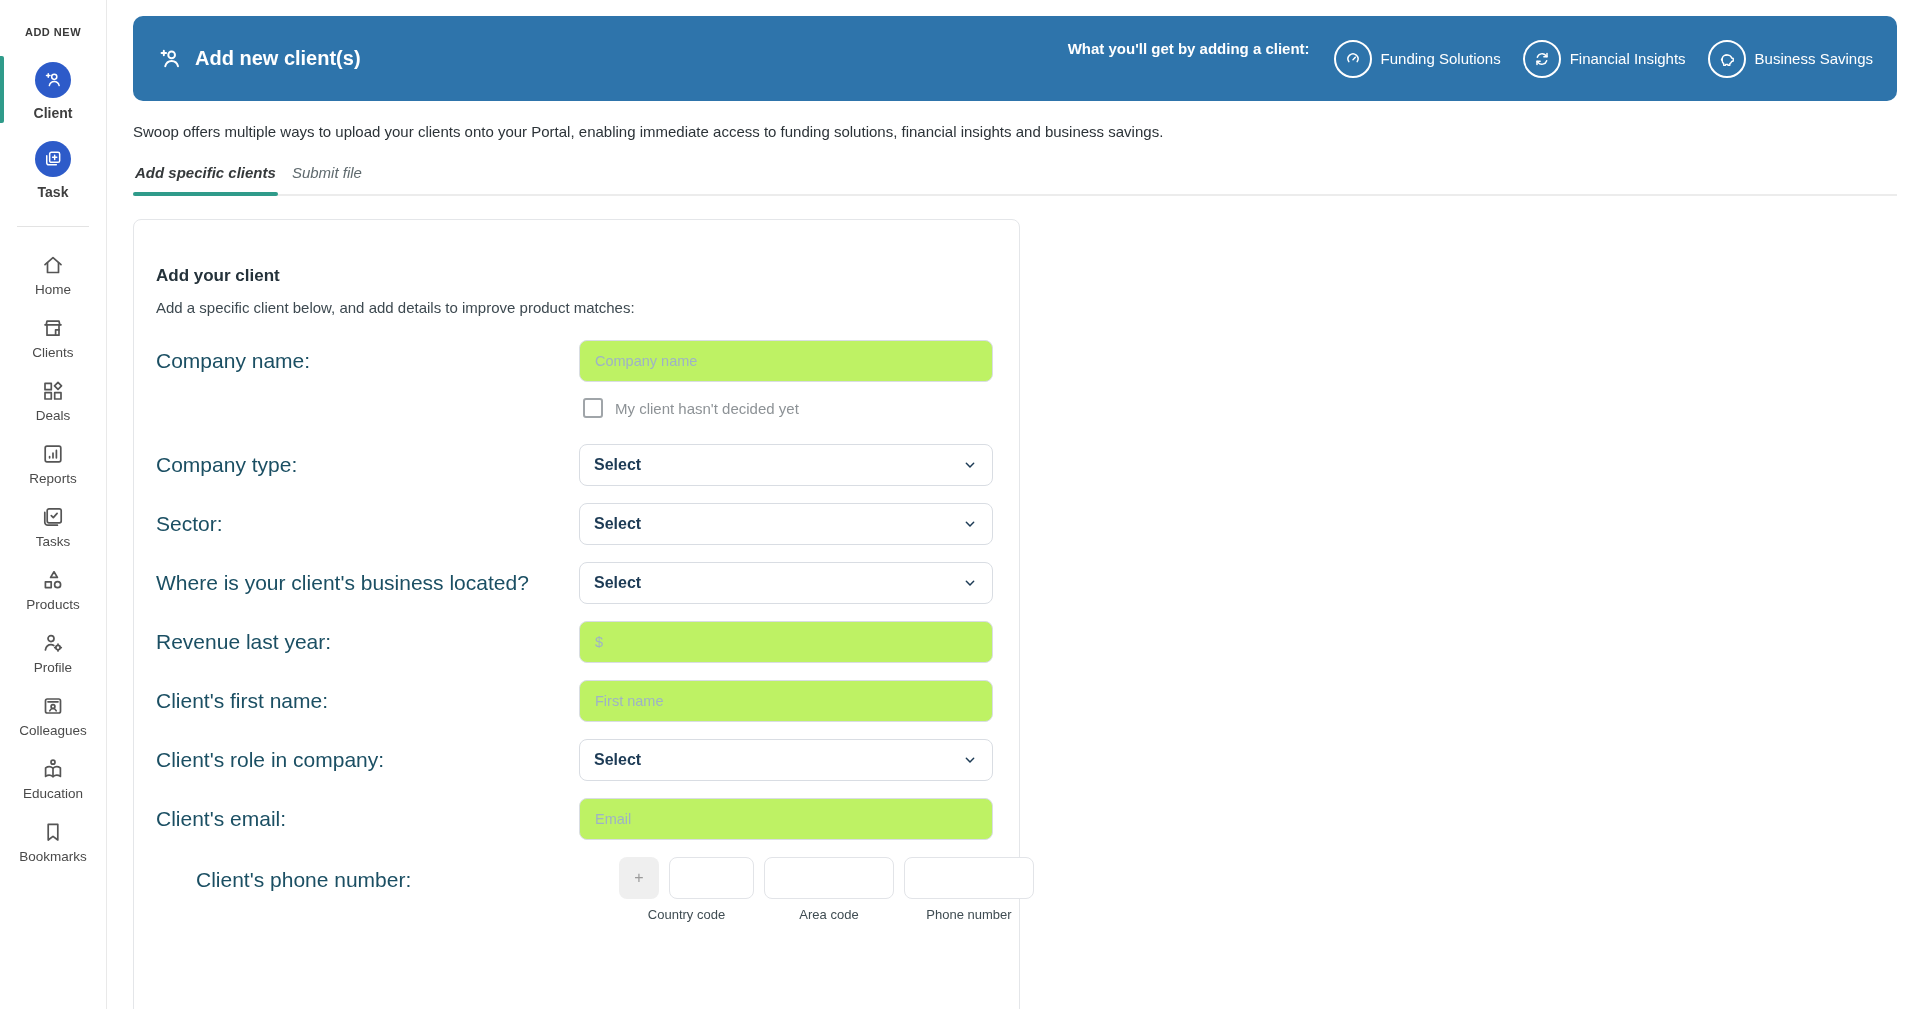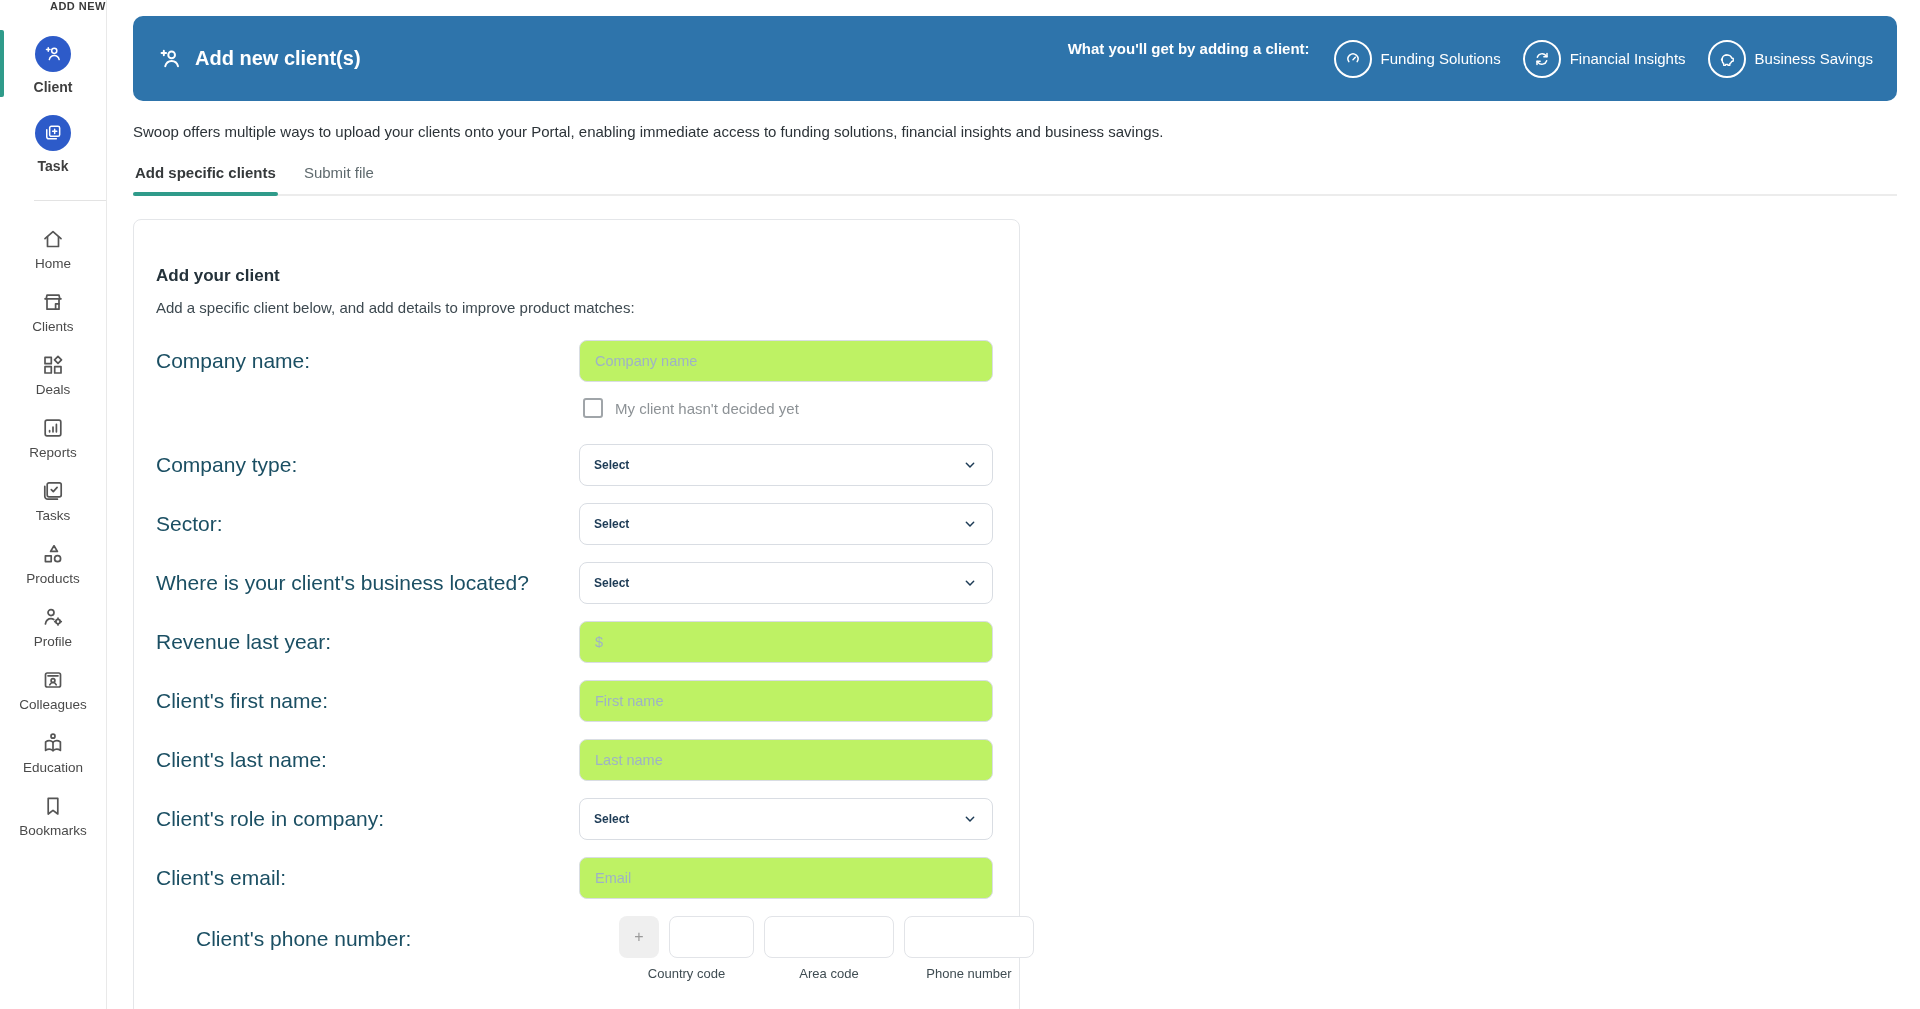--- a/index.html
+++ b/index.html
@@ -2,21 +2,21 @@
 <html><head>
 <meta charset="utf-8">
 <style>
   * { box-sizing: border-box; margin: 0; padding: 0; }
   html, body { width: 1920px; height: 1009px; overflow: hidden; background: #fff;
     font-family: "Liberation Sans", sans-serif; color: #2c3338; }
   .app { display: flex; width: 100%; height: 100%; }
 
   
   .sidebar { width: 107px; flex: 0 0 107px; border-right: 1px solid #e9e9e9;
-    display: flex; flex-direction: column; align-items: flex-end; position: relative; }
+    padding-top: 26px; display: flex; flex-direction: column; align-items: center; position: relative; }
   .addnew-label { font-size: 11px; font-weight: 700; letter-spacing: .5px; color: #3a3a3a; margin-bottom: 24px; }
   .quick-action { position: relative; width: 100%; display: flex; flex-direction: column;
     align-items: center; margin-bottom: 20px; cursor: pointer; font-weight: bold; }
   .quick-action .bubble { width: 36px; height: 36px; border-radius: 50%; background: #2d5bc9;
     color: #fff; display: flex; align-items: center; justify-content: center; }
   .quick-action .qa-label { font-size: 14px; color: #3f3f3f; margin-top: 7px; }
   .quick-action.active::before { content: ""; position: absolute; left: 0; top: -6px; bottom: -2px;
     width: 4px; background: #2f9b8a; border-radius: 0 2px 2px 0; }
   .side-divider { width: 72px; border: 0; border-top: 1px solid #e3e3e3; margin: 6px 0 16px; }
   .nav-item { width: 100%; display: flex; flex-direction: column; align-items: center;
@@ -33,21 +33,21 @@
   .banner-title { font-size: 20px; font-weight: 700; }
   .banner-right { display: flex; align-items: flex-start; gap: 14px; }
   .benefit-intro { font-size: 15px; font-weight: 700; margin-right: 2px; }
   .benefit { display: flex; align-items: center; gap: 9px; margin-left: 8px; }
   .benefit .ring { width: 38px; height: 38px; border: 2px solid #fff; border-radius: 50%;
     display: flex; align-items: center; justify-content: center; }
   .benefit .benefit-label { font-size: 15px; }
 
   .intro { margin-top: 22px; font-size: 15px; color: #2c3338; }
 
-  .tabs { margin-top: 16px; display: flex; gap: 24px; border-bottom: 2px solid #ececec; }
+  .tabs { margin-top: 16px; display: flex; gap: 12px; border-bottom: 2px solid #ececec; font-style: italic; }
   .tab { position: relative; padding: 8px 2px 13px; font-size: 15px; color: #5f6a6e; cursor: pointer; }
   .tab.active { color: #35393b; font-weight: 700; }
   .tab.active::after { content: ""; position: absolute; left: 0; right: 0; bottom: -2px;
     height: 4px; background: #2f9b8a; border-radius: 2px; }
 
   
   .card { margin-top: 23px; width: 887px; min-height: 800px; background: #fff;
     border: 1px solid #e4e6e9; border-radius: 8px; padding: 46px 26px 40px 22px; }
   .card-title { font-size: 17px; font-weight: 700; color: #24323a; }
   .card-subtitle { margin-top: 13px; font-size: 15px; color: #3d4950; }
@@ -56,21 +56,21 @@
   .frow { display: flex; align-items: center; margin-bottom: 17px; min-height: 42px; }
   .frow .flabel { flex: 0 0 423px; font-size: 21px; color: #1b4f63; }
   .control { width: 416px; }
   .tinput { width: 416px; height: 42px; border: 1px solid #d9dde3; border-radius: 8px;
     padding: 0 15px; font-size: 14.5px; color: #23405c; background: #bef264; outline: none;
     font-family: "Liberation Sans", sans-serif; }
   .tinput::placeholder { color: #9eb2c6; opacity: 1; }
   .selectbox { width: 416px; height: 42px; border: 1px solid #d9dde3; border-radius: 8px;
     padding: 0 14px; display: flex; align-items: center; justify-content: space-between;
     cursor: pointer; background: #fff; }
-  .selectbox .sel-value { font-size: 12px; color: #1d3b55; font-weight: 600; }
+  .selectbox .sel-value { font-size: 16px; color: #1d3b55; font-weight: 600; }
   .selectbox svg { color: #1d3b55; }
 
   .checkbox-row { display: flex; align-items: center; margin: -1px 0 26px 427px; }
   .checkbox { width: 20px; height: 20px; border: 2px solid #a0a5a9; border-radius: 3px;
     background: #fff; cursor: pointer; }
   .checkbox-label { margin-left: 12px; font-size: 15px; color: #8d9296; }
 
   .phone-row { align-items: flex-start; margin-top: 1px; margin-left: 40px; }
   .phone-row .flabel { padding-top: 11px; }
   .phone-inputs { display: flex; gap: 10px; }
@@ -341,24 +341,20 @@
         <div class="frow">
           <span class="flabel">Revenue last year:</span>
           <input class="tinput" type="text" placeholder="$" style="">
         </div>
 
         <div class="frow">
           <span class="flabel">Client's first name:</span>
           <input class="tinput" type="text" placeholder="First name" style="">
         </div>
 
-        <div class="frow">
-          <span class="flabel">Client's last name:</span>
-          <input class="tinput" type="text" placeholder="Last name" style="">
-        </div>
 
         <div class="frow">
           <span class="flabel">Client's role in company:</span>
           <div class="selectbox">
             <span class="sel-value">Select</span>
             <span>
               <svg width="16" height="16" viewBox="0 0 24 24" fill="none" stroke="currentColor" stroke-width="2.2" stroke-linecap="round" stroke-linejoin="round">
                   <path d="M6.5 9.5 12 15l5.5-5.5"></path>
                 </svg>
             </span>

